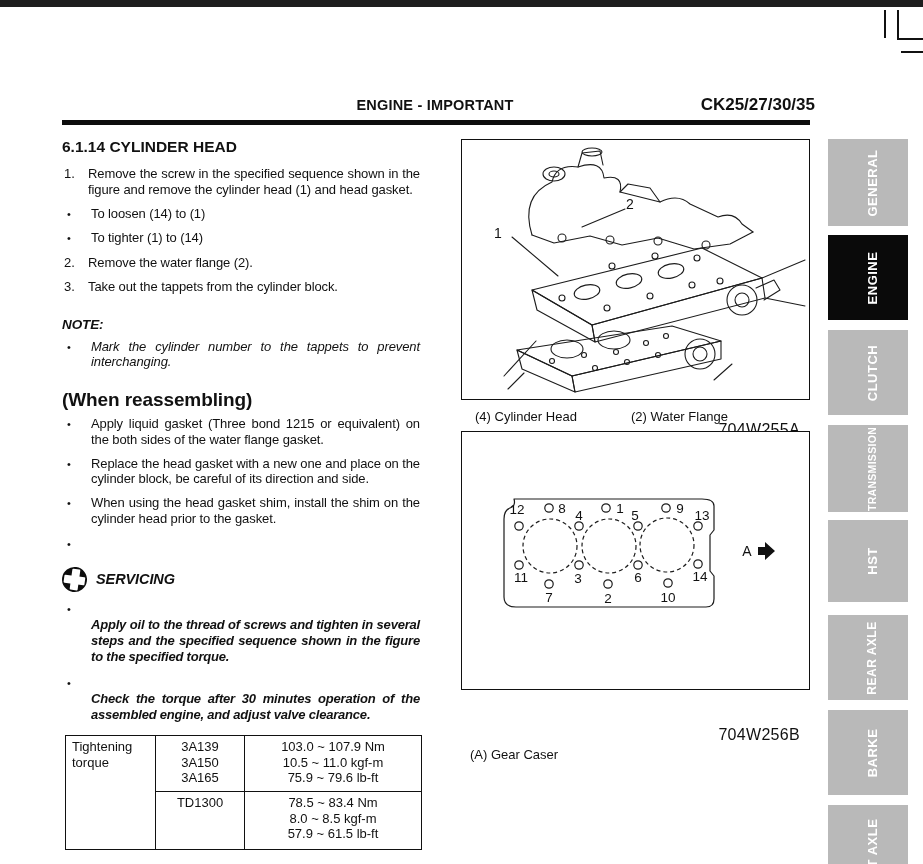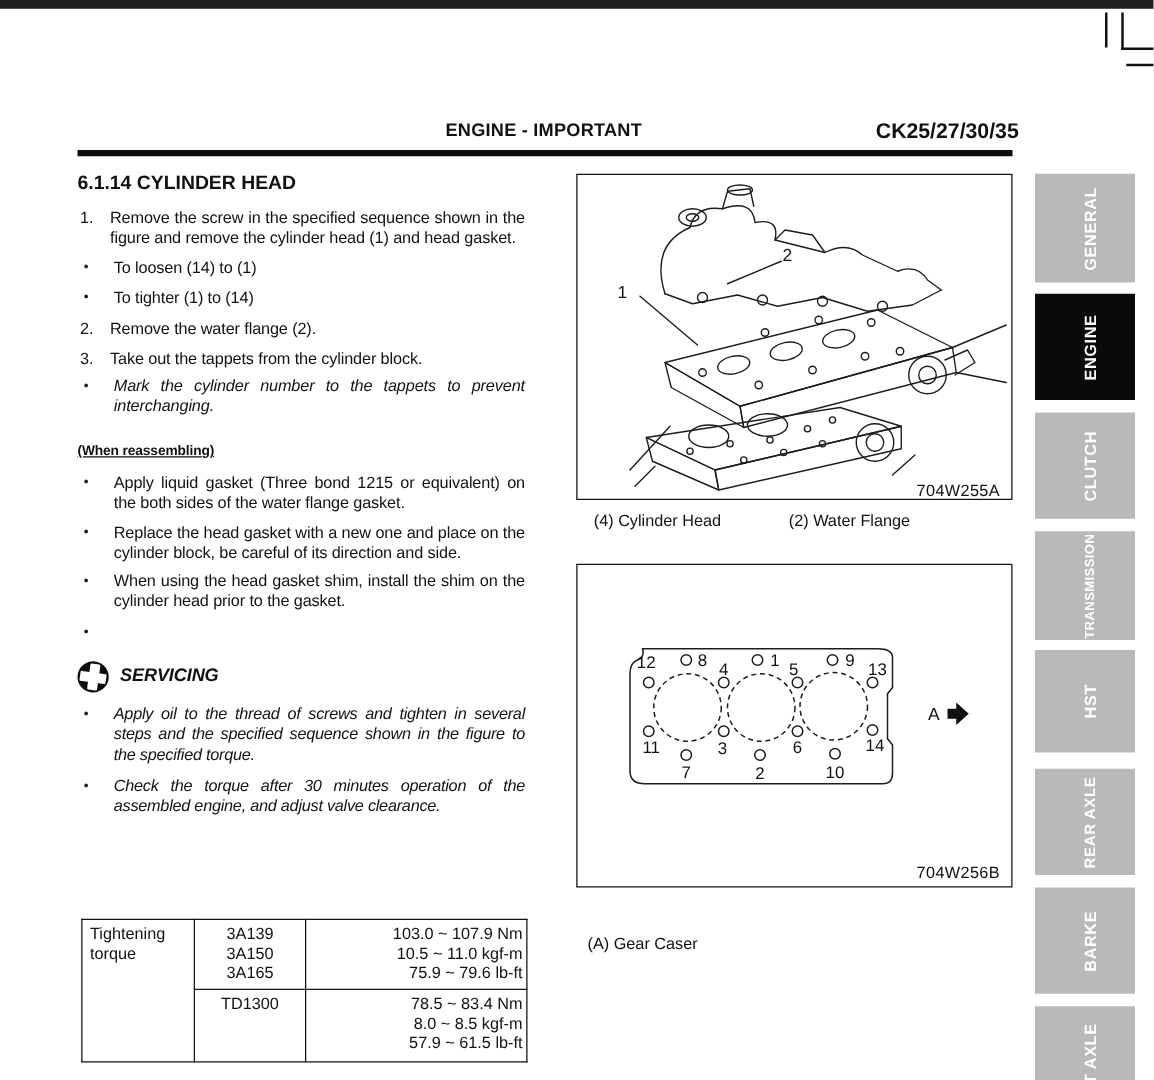--- a/index.html
+++ b/index.html
@@ -22,50 +22,50 @@
 
   
   .leftcol{position:absolute;left:62px;top:138px;width:358px;font-size:13px;
            line-height:15.8px;letter-spacing:-0.1px;}
   .h2{font-size:15.5px;font-weight:bold;line-height:18px;letter-spacing:0;}
   .li{display:flex;align-items:flex-start;margin-top:8px;}
   .mk{flex:0 0 24px;padding-left:2px;}
   .mk.blt{font-size:11px;padding-top:1px;padding-left:5px;}
   .tx{flex:1;text-align:justify;}
   .it{font-style:italic;}
-  .bi{font-style:italic;font-weight:normal;letter-spacing:-0.2px;}
+  .bi{font-style:italic;font-weight:bold;letter-spacing:-0.2px;margin-top:16px;}
   .bi-lh .tx{line-height:16.4px;}
   .note-label{font-weight:bold;font-style:italic;font-size:13.5px;margin-top:22px;}
-  .reasm-label{font-weight:bold;font-size:11px;margin-top:22px;text-decoration:underline;}
+  .reasm-label{font-weight:bold;font-size:19px;margin-top:22px;}
   .mt9{margin-top:9px;} .mt6{margin-top:6px;} .mt10{margin-top:10px;}
   .imp-row{display:flex;align-items:center;margin-top:14px;height:26px;}
   .imp-icon{width:25px;height:25px;border-radius:50%;background:#0d0d0d;position:relative;
             transform:rotate(8deg);flex:0 0 auto;}
   .imp-icon::before{content:"";position:absolute;left:50%;top:2px;bottom:2px;width:8px;
             transform:translateX(-50%);background:#fff;border-radius:1px;}
   .imp-icon::after{content:"";position:absolute;top:50%;left:2px;right:2px;height:8px;
             transform:translateY(-50%);background:#fff;border-radius:1px;}
   .imp-label{font-weight:bold;font-style:italic;font-size:14.5px;margin-left:9px;}
 
   
   .torque{position:absolute;left:65px;top:735px;border-collapse:collapse;font-size:13px;
           line-height:15.5px;}
   .torque td{border:1.6px solid #111;padding:2px 3px;}
   .torque .c1{width:80px;vertical-align:top;padding-left:6px;padding-top:3px;}
   .torque .c2{width:82px;text-align:center;vertical-align:top;padding-top:3px;}
-  .torque .c3{width:170px;text-align:right;vertical-align:top;padding-top:3px;}
+  .torque .c3{width:170px;text-align:center;vertical-align:top;padding-top:3px;}
   .torque .ln{display:block;}
   .torque .r1 td{height:50px;}
   .torque .r2 td{height:52px;}
 
   
   .figbox{position:absolute;left:461px;width:347px;border:1.6px solid #111;background:#fff;}
   .fig1{top:139px;height:259px;}
-  .fig2{top:451px;height:257px;text-decoration:underline;}
-  .figcode{position:absolute;font-size:13px;letter-spacing:.3px;color:#111;}
+  .fig2{top:431px;height:257px;text-decoration:underline;}
+  .figcode{position:absolute;font-size:16px;letter-spacing:.3px;color:#111;margin-top:36px;}
   .code1{left:690px;top:385px;width:110px;text-align:right;}
   .code2{left:690px;top:690px;width:110px;text-align:right;}
   .figsvg{position:absolute;left:0;top:0;}
   .callout{position:absolute;font-size:14px;color:#111;}
   .co1{left:494px;top:225px;}
   .co2{left:626px;top:196px;}
   .cap{position:absolute;font-size:13px;color:#111;}
   .cap1a{left:475px;top:409px;}
   .cap1b{left:631px;top:409px;}
   .cap2{left:470px;top:721px;margin-top:26px;}
@@ -114,20 +114,21 @@
     </div>
     <div class="li">
       <span class="mk">2.</span>
       <div class="tx">Remove the water flange (2).</div>
     </div>
     <div class="li">
       <span class="mk">3.</span>
       <div class="tx">Take out the tappets from the cylinder block.</div>
     </div>
 
+    <div class="note-label">NOTE:</div>
     <div class="li mt6">
       <span class="mk blt">•</span>
       <div class="tx it">Mark the cylinder number to the tappets to prevent interchanging.</div>
     </div>
 
     <div class="reasm-label">(When reassembling)</div>
     <div class="li">
       <span class="mk blt">•</span>
       <div class="tx">Apply liquid gasket (Three bond 1215 or equivalent) on the both sides of the water flange gasket.</div>
     </div>

